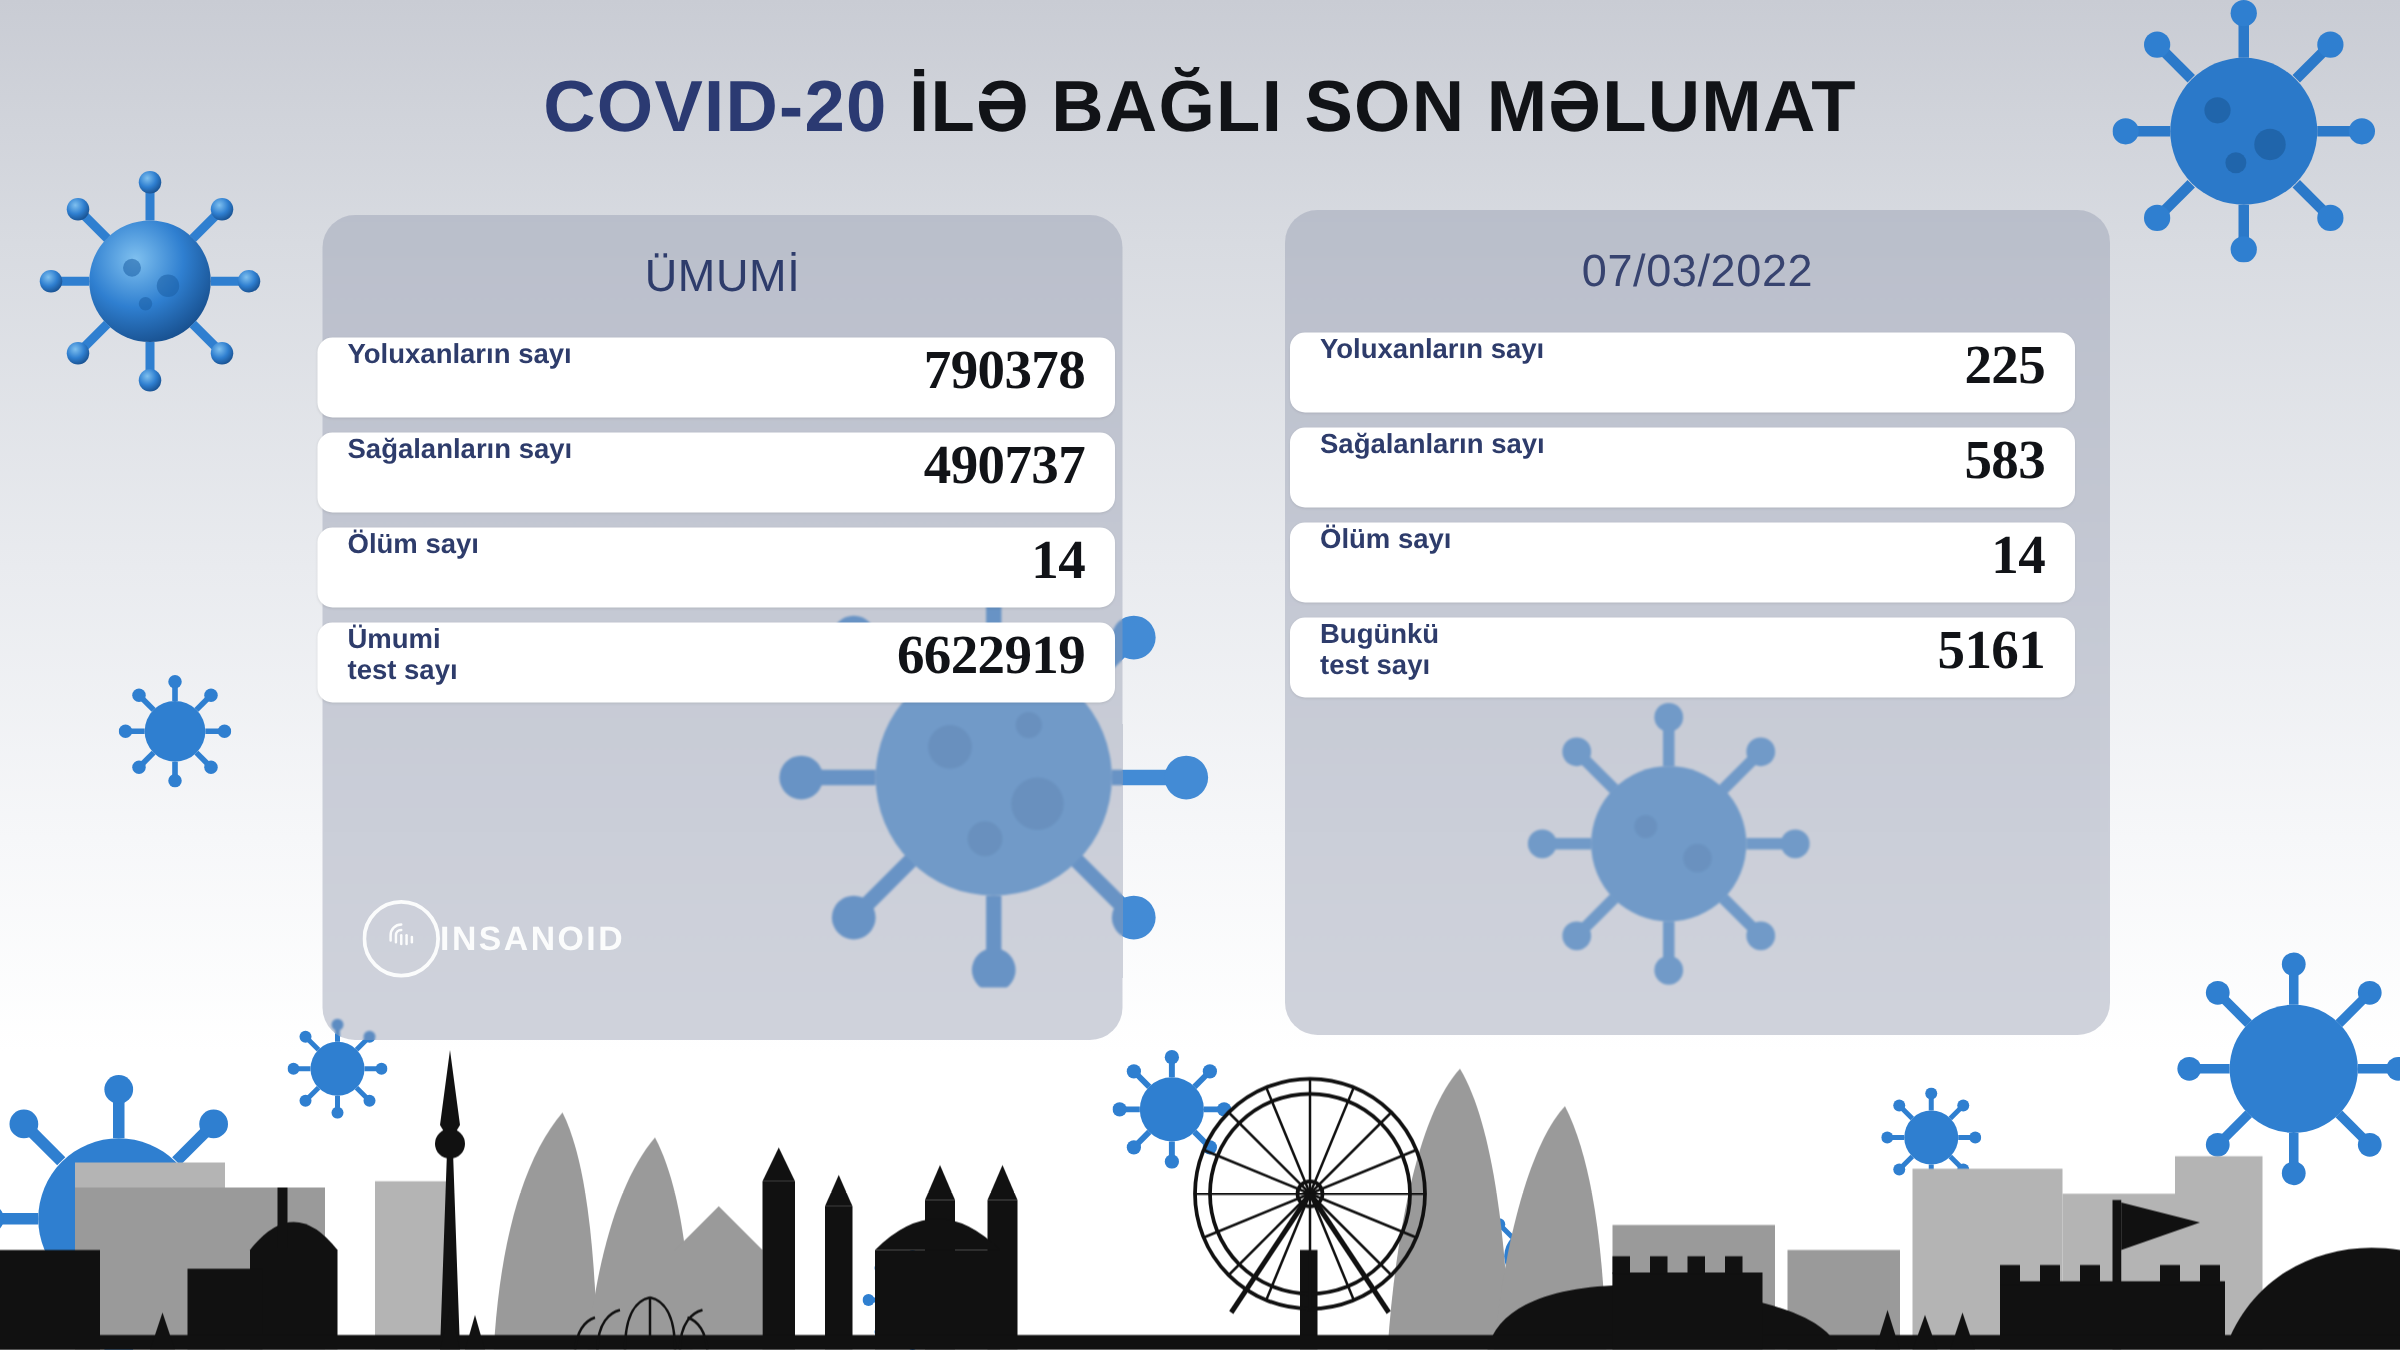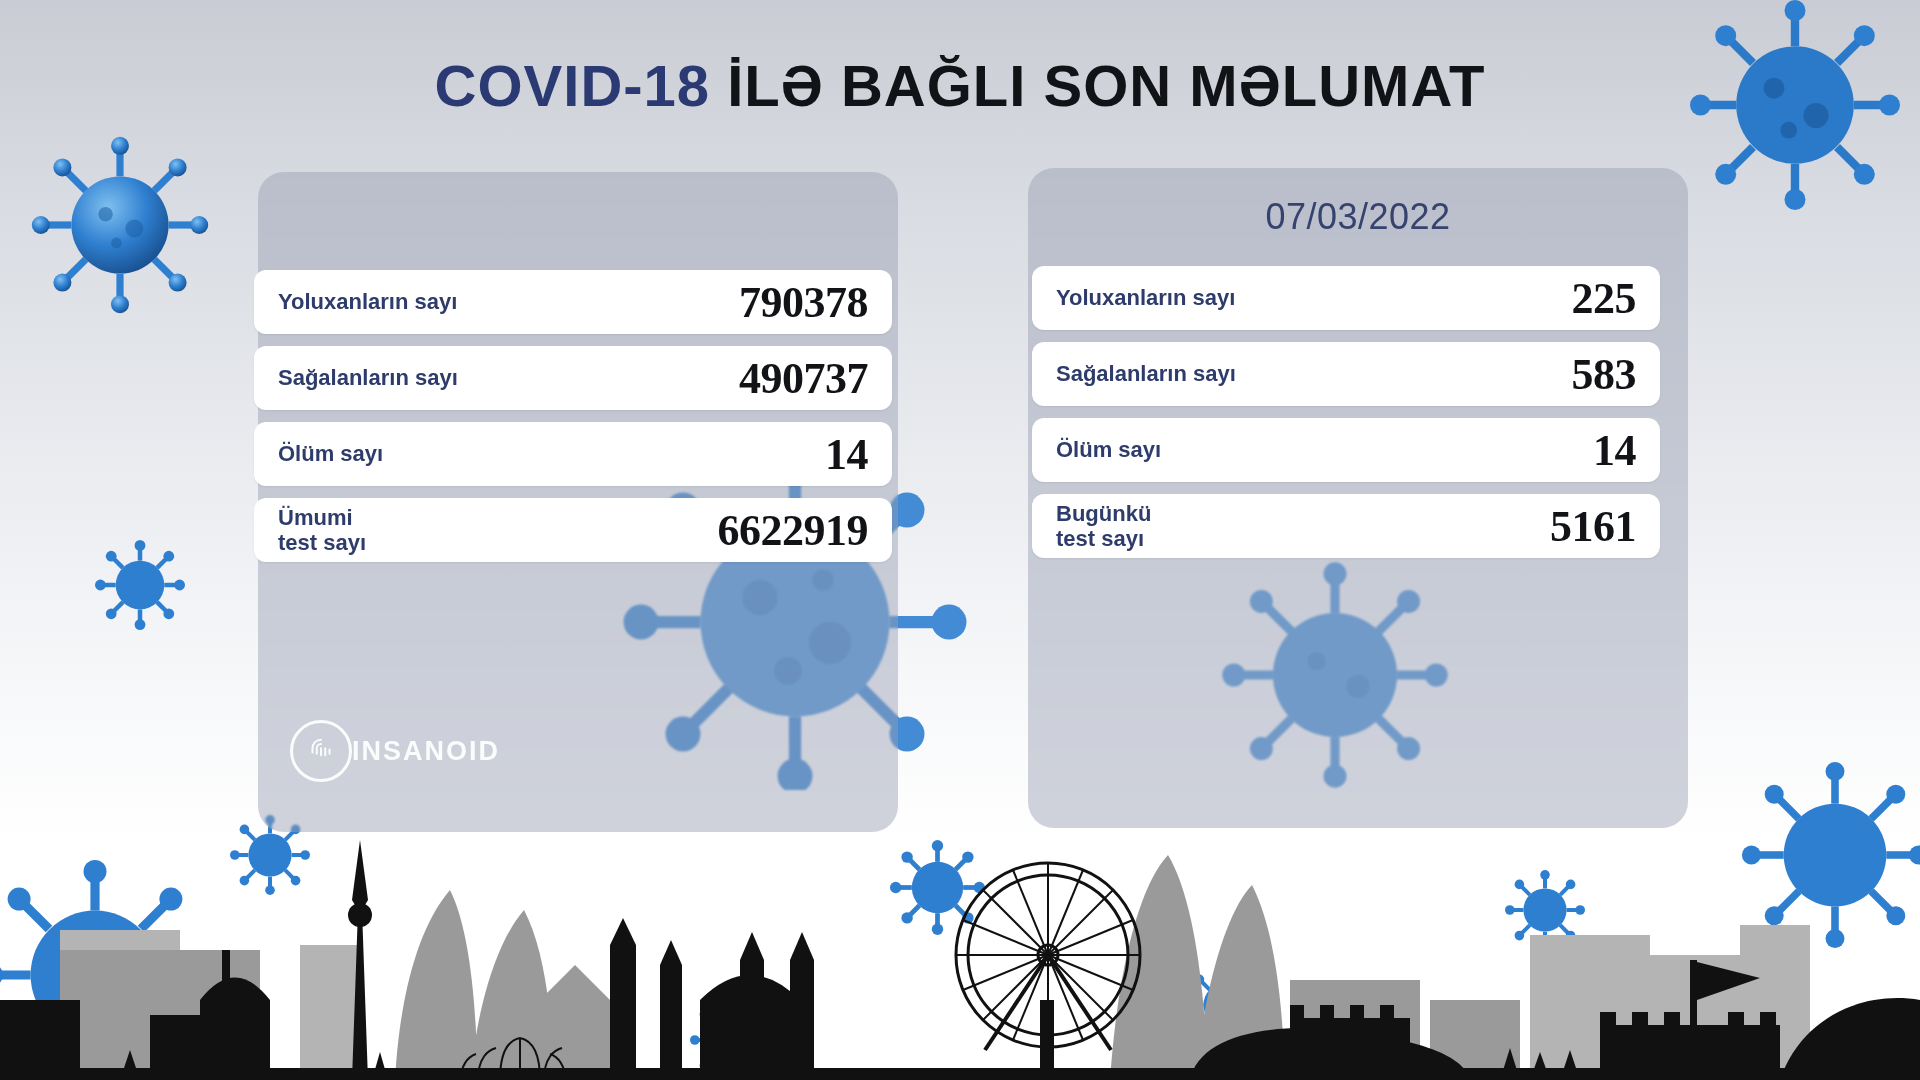--- a/index.html
+++ b/index.html
@@ -40,21 +40,21 @@
   }
   #panel-daily .panel-header{color:#37436f;font-size:36px;}
 
   .rows{position:absolute;left:0;top:98px;width:100%;}
   .row{
     position:relative;
     margin:0 auto 12px auto;
     height:64px;
     background:#ffffff;
     border-radius:10px;
-    display:flex;align-items:center;justify-content:space-between;
+    display:flex;justify-content:space-between;
     padding:0 24px;
     box-sizing:border-box;
     box-shadow:0 1px 2px rgba(0,0,0,0.08);
   }
   #panel-total .row{width:638px;margin-left:-4px;border-radius:12px;}
   #panel-daily .row{width:628px;margin-left:4px;border-radius:12px;}
   .row .label{
     font-size:22px;font-weight:bold;color:#2e3c6b;line-height:1.15;
   }
   .row .label .l2{display:block;}
@@ -425,25 +425,26 @@
           <circle cx="94" cy="50" r="6"></circle>
         <circle cx="18" cy="18" r="6"></circle>
           <circle cx="82" cy="18" r="6"></circle>
         <circle cx="18" cy="82" r="6"></circle>
           <circle cx="82" cy="82" r="6"></circle>
       </g>
     </svg>
   </div>
 
   <div class="title">
-    <span class="accent">COVID-18</span>
+    <span class="accent">COVID-20</span>
     <span>İLƏ BAĞLI SON MƏLUMAT</span>
   </div>
 
   <div class="panel" id="panel-total">
+    <div class="panel-header">ÜMUMİ</div>
     <div class="rows">
       <div class="row">
         <div class="label">
           <span>Yoluxanların sayı</span>
         </div>
         <div class="value">790378</div>
       </div>
       <div class="row">
         <div class="label">
           <span>Sağalanların sayı</span>

